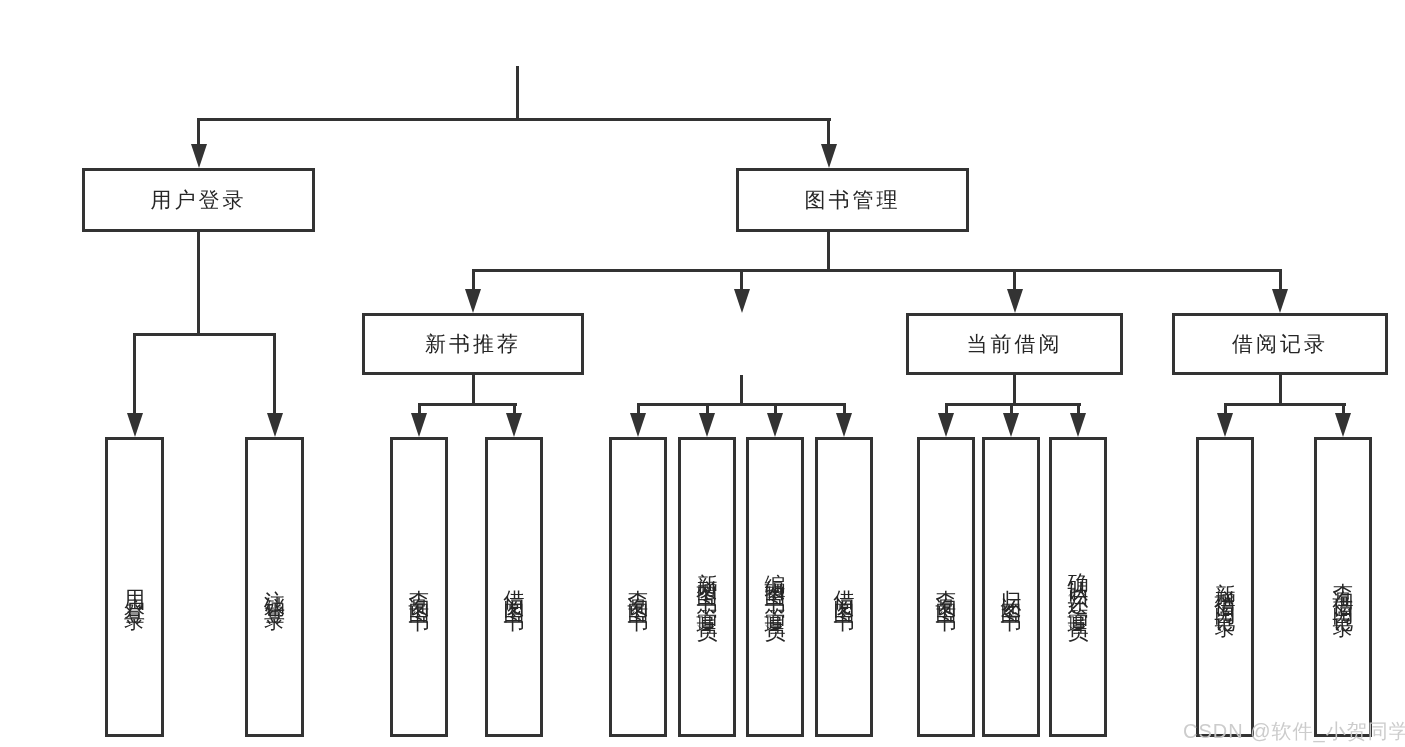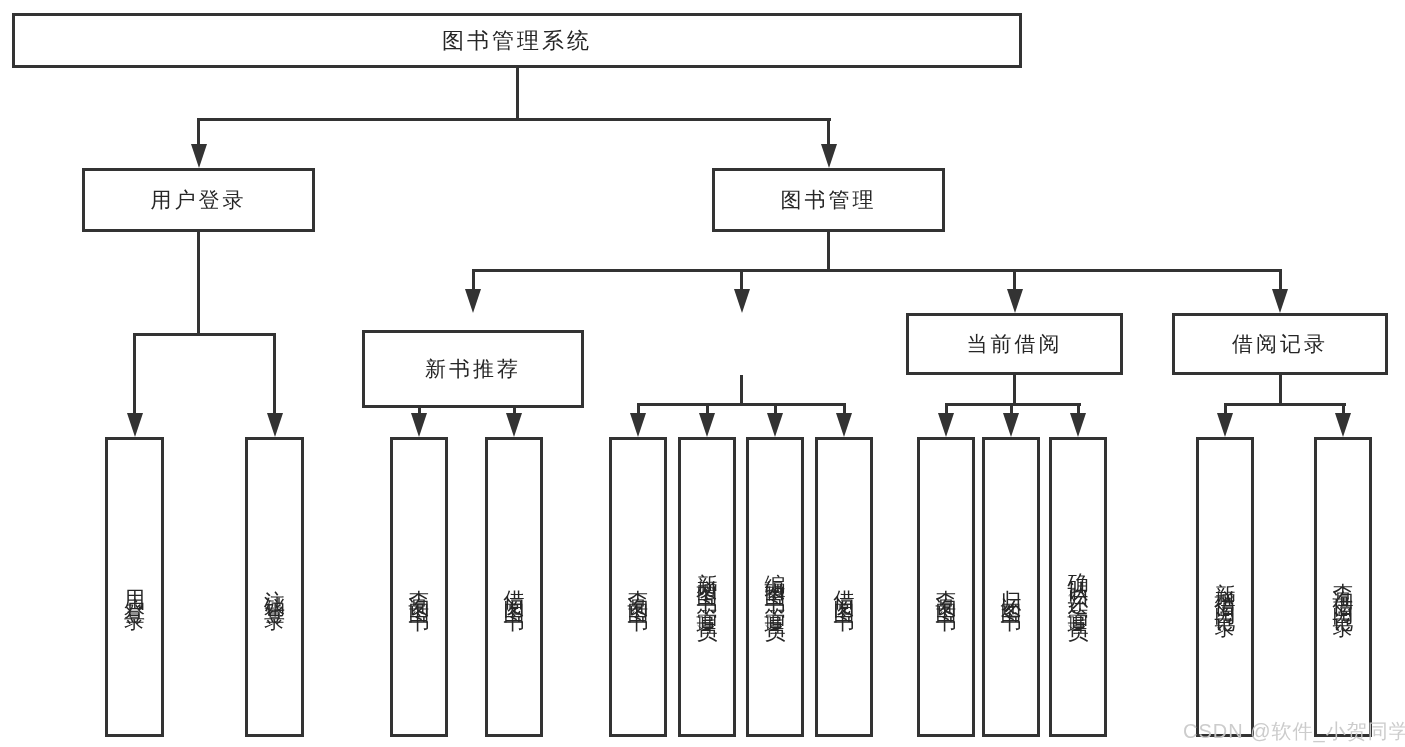--- a/index.html
+++ b/index.html
@@ -49,35 +49,32 @@
     letter-spacing:1px;
     white-space:nowrap;
     z-index:5;
   }
 </style>
 </head>
 <body>
 
 <div id="canvas">
 
-  <div class="box title-box" style="left:12px;top:13px;width:1010px;height:55px;">
-    <span class="lbl">图书管理系统</span>
-  </div>
 
   <div class="vline" style="left:515.5px;top:66px;height:54px;"></div>
   <div class="hline" style="left:197px;top:118px;width:634px;"></div>
   <div class="vline" style="left:197px;top:118px;height:28px;"></div>
   <div class="arrowhead" style="left:190.5px;top:144px;"></div>
   <div class="vline" style="left:827px;top:118px;height:28px;"></div>
   <div class="arrowhead" style="left:820.5px;top:144px;"></div>
 
   <div class="box" style="left:82px;top:168px;width:233px;height:64px;">
     <span class="lbl">用户登录</span>
   </div>
-  <div class="box" style="left:712px;top:168px;width:233px;height:64px;">
+  <div class="box" style="left:736px;top:168px;width:233px;height:64px;">
     <span class="lbl">图书管理</span>
   </div>
 
   <div class="vline" style="left:197px;top:232px;height:104px;"></div>
   <div class="hline" style="left:133px;top:333px;width:143px;"></div>
   <div class="vline" style="left:133px;top:333px;height:82px;"></div>
   <div class="arrowhead" style="left:126.5px;top:413px;"></div>
   <div class="vline" style="left:273px;top:333px;height:82px;"></div>
   <div class="arrowhead" style="left:266.5px;top:413px;"></div>
 
@@ -85,21 +82,21 @@
   <div class="hline" style="left:471.5px;top:269px;width:810px;"></div>
   <div class="vline" style="left:471.5px;top:269px;height:22px;"></div>
   <div class="arrowhead" style="left:465px;top:289px;"></div>
   <div class="vline" style="left:740px;top:269px;height:22px;"></div>
   <div class="arrowhead" style="left:733.5px;top:289px;"></div>
   <div class="vline" style="left:1013px;top:269px;height:22px;"></div>
   <div class="arrowhead" style="left:1006.5px;top:289px;"></div>
   <div class="vline" style="left:1278.5px;top:269px;height:22px;"></div>
   <div class="arrowhead" style="left:1272px;top:289px;"></div>
 
-  <div class="box" style="left:362px;top:313px;width:222px;height:78px;margin-top:17px;">
+  <div class="box" style="left:362px;top:313px;width:222px;height:62px;">
     <span class="lbl">新书推荐</span>
   </div>
   <div class="box" style="left:1172px;top:313px;width:216px;height:62px;">
     <span class="lbl">借阅记录</span>
   </div>
   <div class="box" style="left:906px;top:313px;width:217px;height:62px;">
     <span class="lbl">当前借阅</span>
   </div>
 
   <div class="vline" style="left:471.5px;top:375px;height:30px;"></div>

